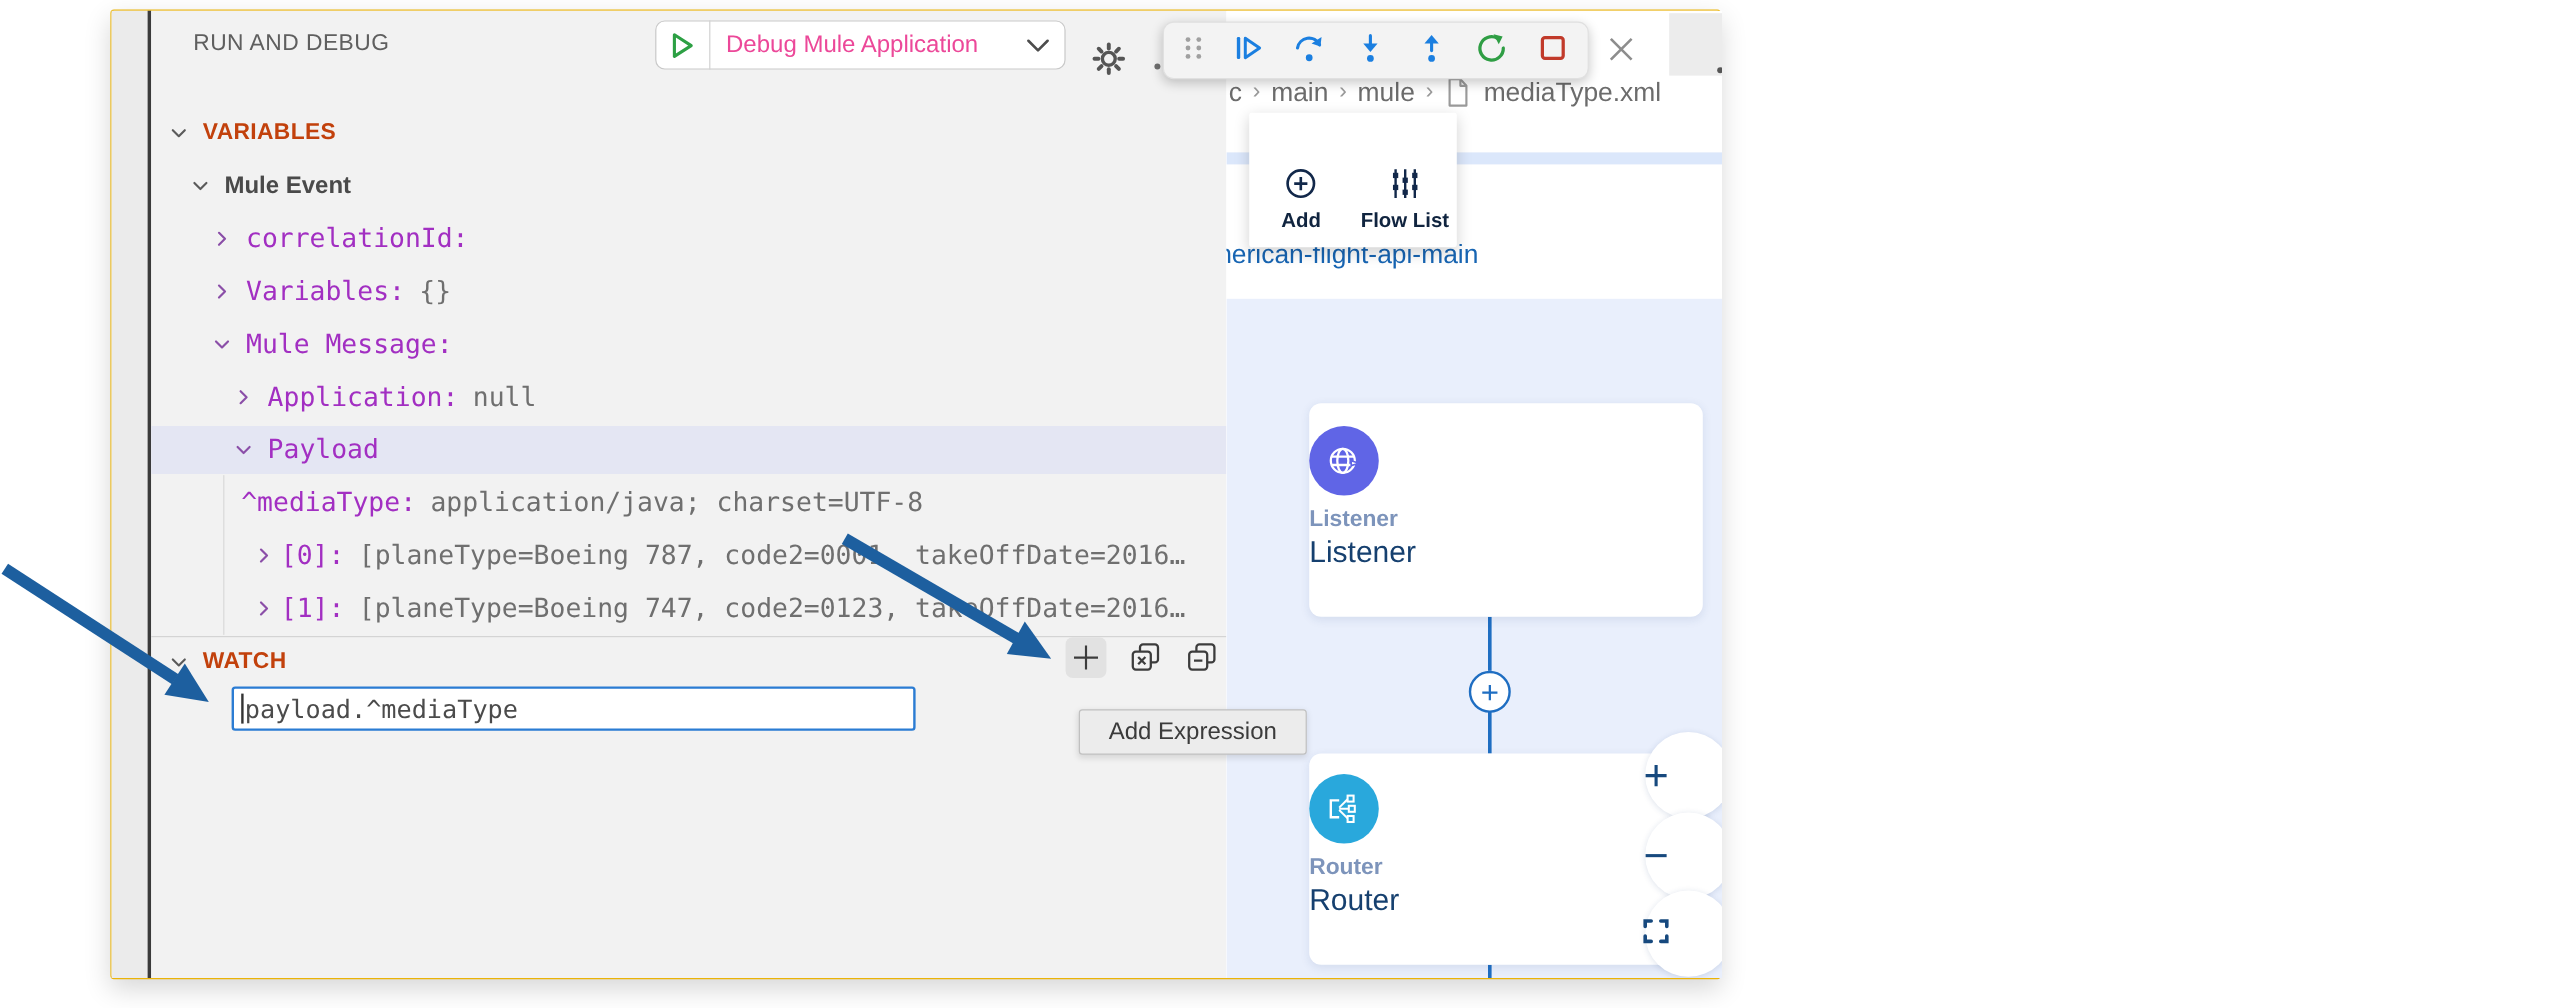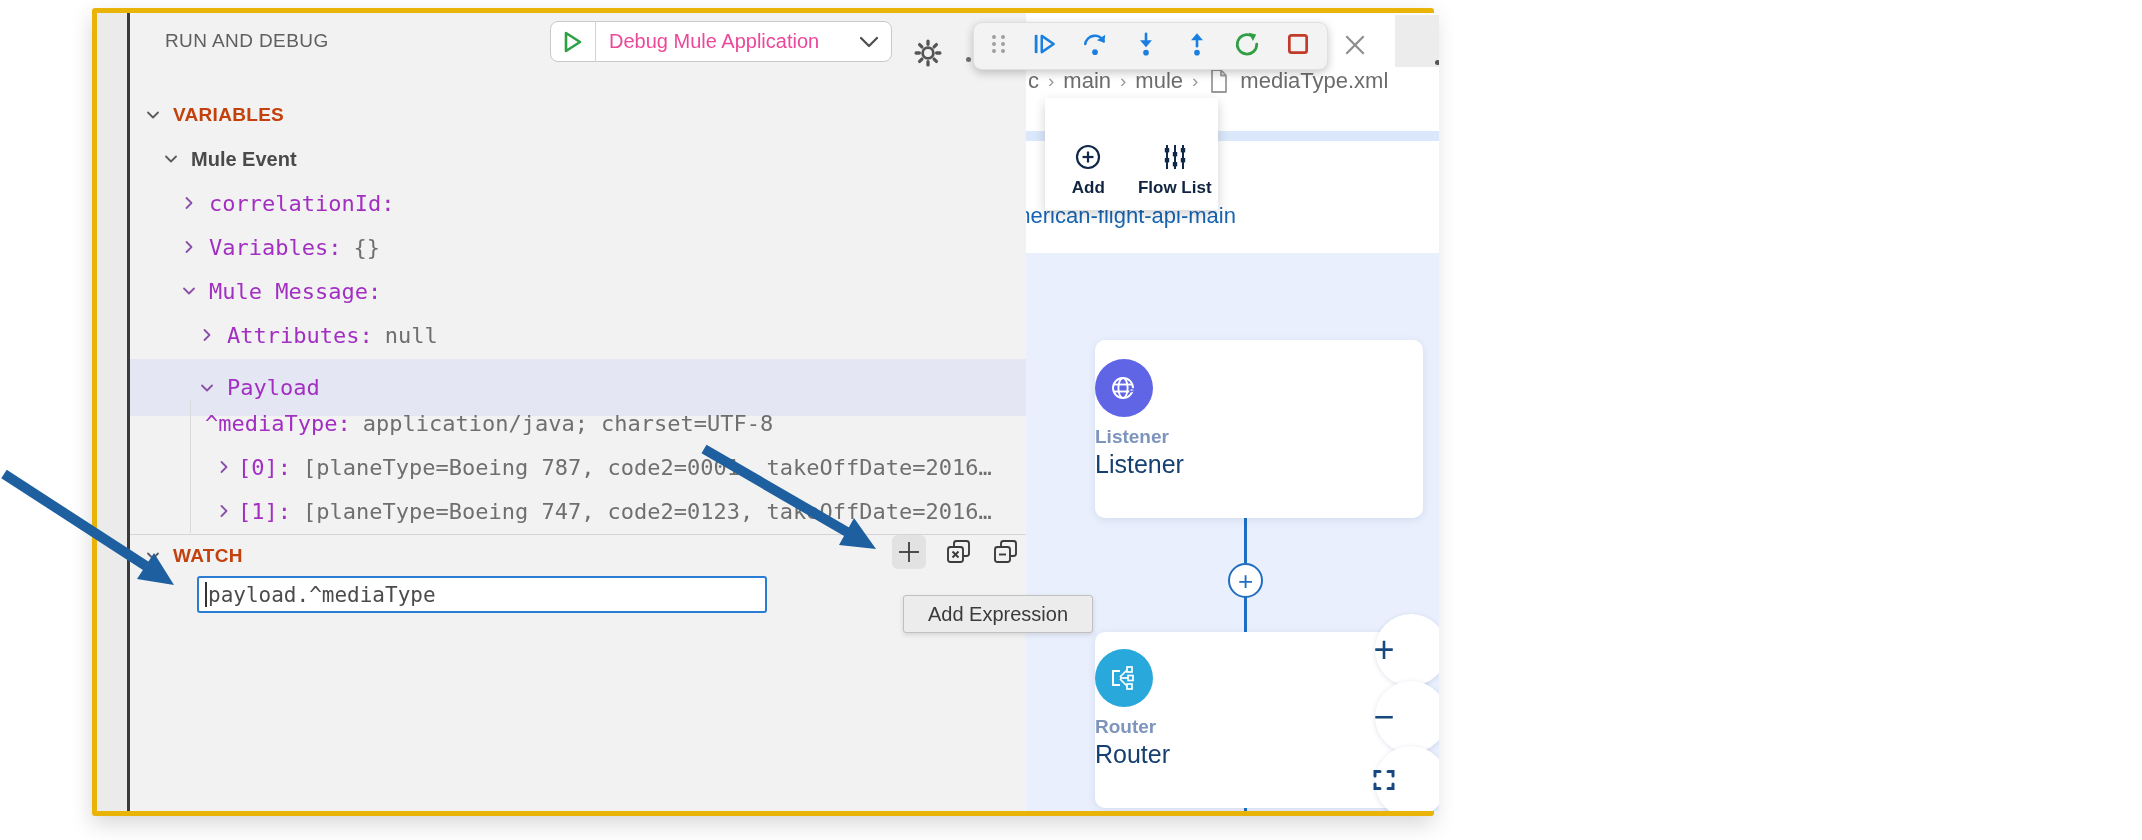--- a/index.html
+++ b/index.html
@@ -1,21 +1,21 @@
 <!DOCTYPE html>
 <html><head>
 <meta charset="utf-8">
 <style>
   * { margin:0; padding:0; box-sizing:border-box; }
   html,body { width:2142px; height:840px; background:#ffffff; overflow:hidden;
               font-family:"Liberation Sans", sans-serif; }
 
   
   #window { position:absolute; left:92px; top:8px; width:1342px; height:808px;
-            background:#fff; border:5px solid #eab308; border-radius:3px;
+            background:#fff; border:1px solid #eab308; border-radius:3px;
             box-shadow:0 8px 22px rgba(0,0,0,.16); }
   #left-strip { position:absolute; left:0; top:0; width:30px; height:100%; background:#ebebeb; }
   #dark-divider { position:absolute; left:30px; top:0; width:3px; height:100%; background:#3b3b3b; }
 
   
   #sidebar { position:absolute; left:33px; top:0; width:896px; height:100%; background:#f2f2f2; }
   #sidebar-title { position:absolute; left:35px; top:17px; font-size:19px; color:#5f5f5f;
                    letter-spacing:.4px; font-weight:500; }
   #launch-config { position:absolute; left:420px; top:8px; width:342px; height:41px; background:#fff;
                    border:1px solid #c9c9c9; border-radius:8px; display:flex; align-items:center; }
@@ -28,21 +28,21 @@
   
   .trow { position:absolute; left:0; width:885px; height:44px; display:flex; align-items:center;
           white-space:nowrap; overflow:hidden; }
   .mono { font-family:"DejaVu Sans Mono", monospace; font-size:22px; }
   .sect { font-size:19px; font-weight:bold; color:#c2410c; letter-spacing:.3px; }
   .boldrow { font-size:20px; font-weight:bold; color:#4a4a4a; }
   .tkey { color:#a22fc2; }
   .tval { color:#6f6f6f; }
   .chev { flex:0 0 auto; display:flex; align-items:center; }
   .sp { display:inline-block; }
-  #payload-row { background:#e4e6f3; height:57px; }
+  #payload-row { background:#e4e6f3; height:40px; }
   #indent-guide { position:absolute; left:60px; top:387px; width:1px; height:133px; background:#d9d9d9; }
   #watch-sep { position:absolute; left:0; top:521px; width:896px; height:1px; background:#d4d4d4; }
 
   .wicon { position:absolute; top:522px; width:34px; height:34px; display:flex;
            align-items:center; justify-content:center; border-radius:6px; }
   #watch-add { left:762px; background:#e2e2e2; }
   #watch-removeall { left:812px; }
   #watch-collapse { left:859px; }
 
   #watch-input { position:absolute; left:67px; top:563px; width:570px; height:37px; background:#fff;
@@ -205,21 +205,21 @@
     </div>
 
     <div class="trow mono" style="top:300px">
       <span class="sp" style="width:69px"></span>
       <span class="chev">
         <svg width="16" height="16" viewBox="0 0 16 16">
             <polyline points="5.5,3 10.5,8 5.5,13" fill="none" stroke="#8b4fa8" stroke-width="1.8" stroke-linecap="round" stroke-linejoin="round"></polyline>
           </svg>
       </span>
       <span class="sp" style="width:12px"></span>
-      <span class="tkey">Attributes:</span>
+      <span class="tkey">Application:</span>
       <span class="sp" style="width:12px"></span>
       <span class="tval">null</span>
     </div>
 
     <div class="trow mono" id="payload-row" style="top:346px; width:896px">
       <span class="sp" style="width:69px"></span>
       <span class="chev">
         <svg width="16" height="16" viewBox="0 0 16 16">
             <polyline points="3,5.5 8,10.5 13,5.5" fill="none" stroke="#8b4fa8" stroke-width="1.8" stroke-linecap="round" stroke-linejoin="round"></polyline>
           </svg>

